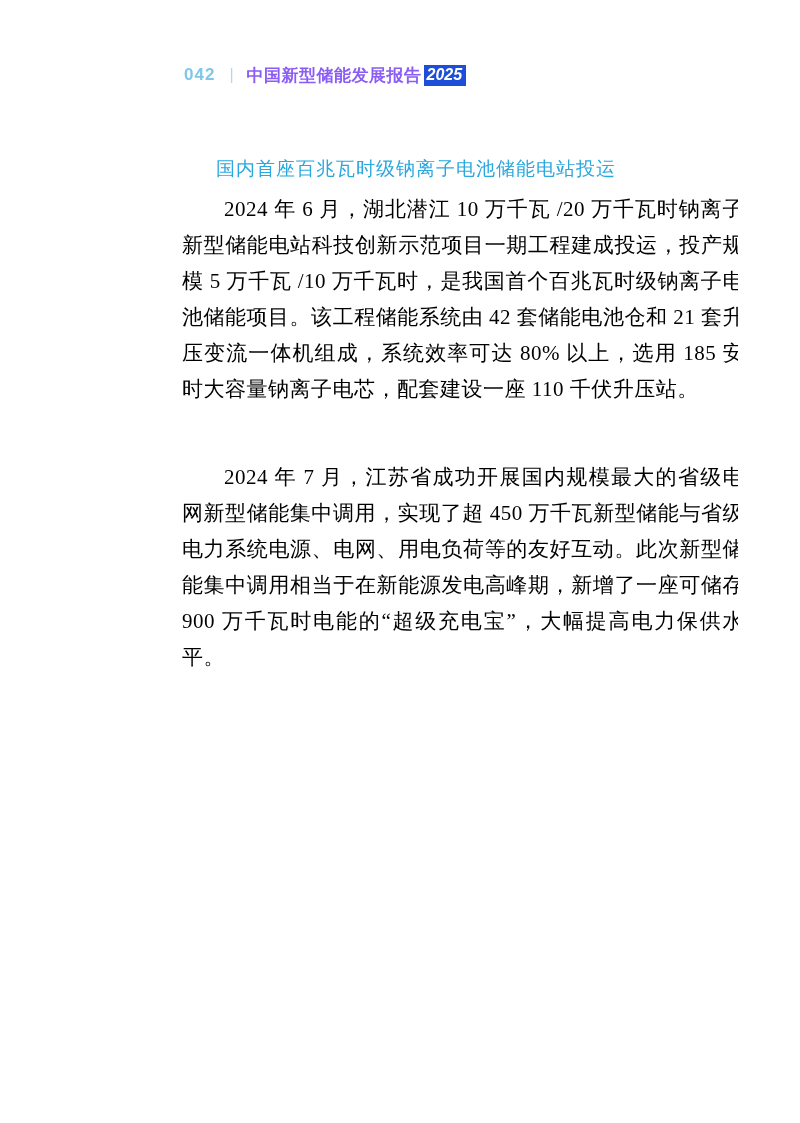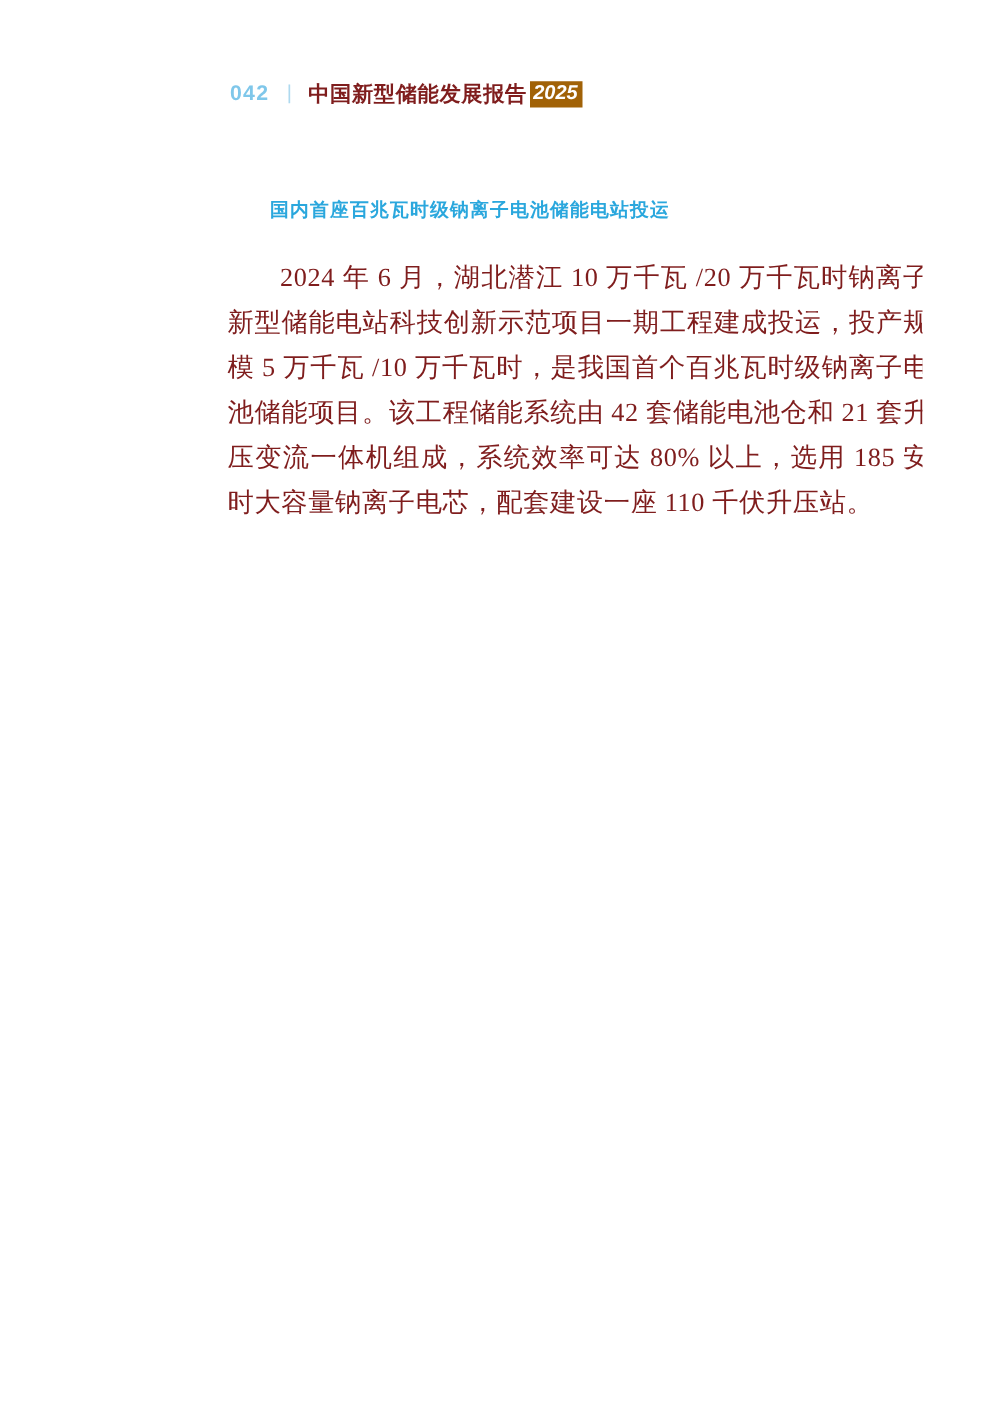--- a/index.html
+++ b/index.html
@@ -35,57 +35,57 @@
     font-family: "Liberation Sans", sans-serif;
     font-size: 16px;
     font-weight: 300;
     color: #aed9ef;
     margin: 0 13px 0 14px;
   }
   .report-title {
     font-family: "Liberation Sans", sans-serif;
     font-size: 17px;
     font-weight: bold;
-    color: #7f1d1d;
+    color: #8b5cf6;
     letter-spacing: 0.5px;
   }
   .year-badge {
     display: inline-block;
     font-family: "Liberation Sans", sans-serif;
     font-size: 16px;
     font-weight: bold;
     font-style: italic;
     color: #ffffff;
-    background: #a16207;
+    background: #1d4ed8;
     padding: 1px 4px 2px 3px;
     margin-left: 2px;
     line-height: 18px;
   }
 
   
   .section {
     position: absolute;
     left: 120px;
     width: 562px;
   }
   .section-heading {
     font-family: "Liberation Sans", sans-serif;
-    font-size: 15px;
-    font-weight: bold;
+    font-size: 19px;
+    font-weight: normal;
     color: #2aa7dd;
     padding-left: 34px;
     letter-spacing: 1px;
     line-height: 26px;
   }
   .section-body {
-    margin-top: 22px;
+    margin-top: 9px;
     font-family: "Liberation Serif", serif;
     font-size: 21px;
     line-height: 36px;
-    color: #7f1d1d;
+    color: #000000;
     text-align: justify;
     text-indent: 2em;
     letter-spacing: 0.5px;
   }
   .section-1 { top: 156px; }
   .section-2 { top: 450px; }
   .section-3 { top: 704px; }
 
   
   .watermark {
@@ -118,20 +118,21 @@
     <span class="report-title">中国新型储能发展报告</span>
     <span class="year-badge">2025</span>
   </div>
 
   <div class="section section-1">
     <div class="section-heading">国内首座百兆瓦时级钠离子电池储能电站投运</div>
     <div class="section-body">2024 年 6 月，湖北潜江 10 万千瓦 /20 万千瓦时钠离子新型储能电站科技创新示范项目一期工程建成投运，投产规模 5 万千瓦 /10 万千瓦时，是我国首个百兆瓦时级钠离子电池储能项目。该工程储能系统由 42 套储能电池仓和 21 套升压变流一体机组成，系统效率可达 80% 以上，选用 185 安时大容量钠离子电芯，配套建设一座 110 千伏升压站。</div>
   </div>
 
   <div class="section section-2">
+    <div class="section-body">2024 年 7 月，江苏省成功开展国内规模最大的省级电网新型储能集中调用，实现了超 450 万千瓦新型储能与省级电力系统电源、电网、用电负荷等的友好互动。此次新型储能集中调用相当于在新能源发电高峰期，新增了一座可储存 900 万千瓦时电能的“超级充电宝”，大幅提高电力保供水平。</div>
   </div>
 
   <div class="section section-3">
   </div>
 
   <div class="watermark wm-mid">
     <svg class="wm-logo" width="50" height="50" viewBox="0 0 50 50">
       <circle cx="25" cy="25" r="22" fill="none" stroke="#c9c9c9" stroke-width="2.5"></circle>
       <path d="M8 18 Q25 8 42 18" fill="none" stroke="#c9c9c9" stroke-width="2.5"></path>
       <path d="M13 22 H37 M17 22 V40 M33 22 V40 M22 28 H28 V40" fill="none" stroke="#c9c9c9" stroke-width="2.5"></path>

